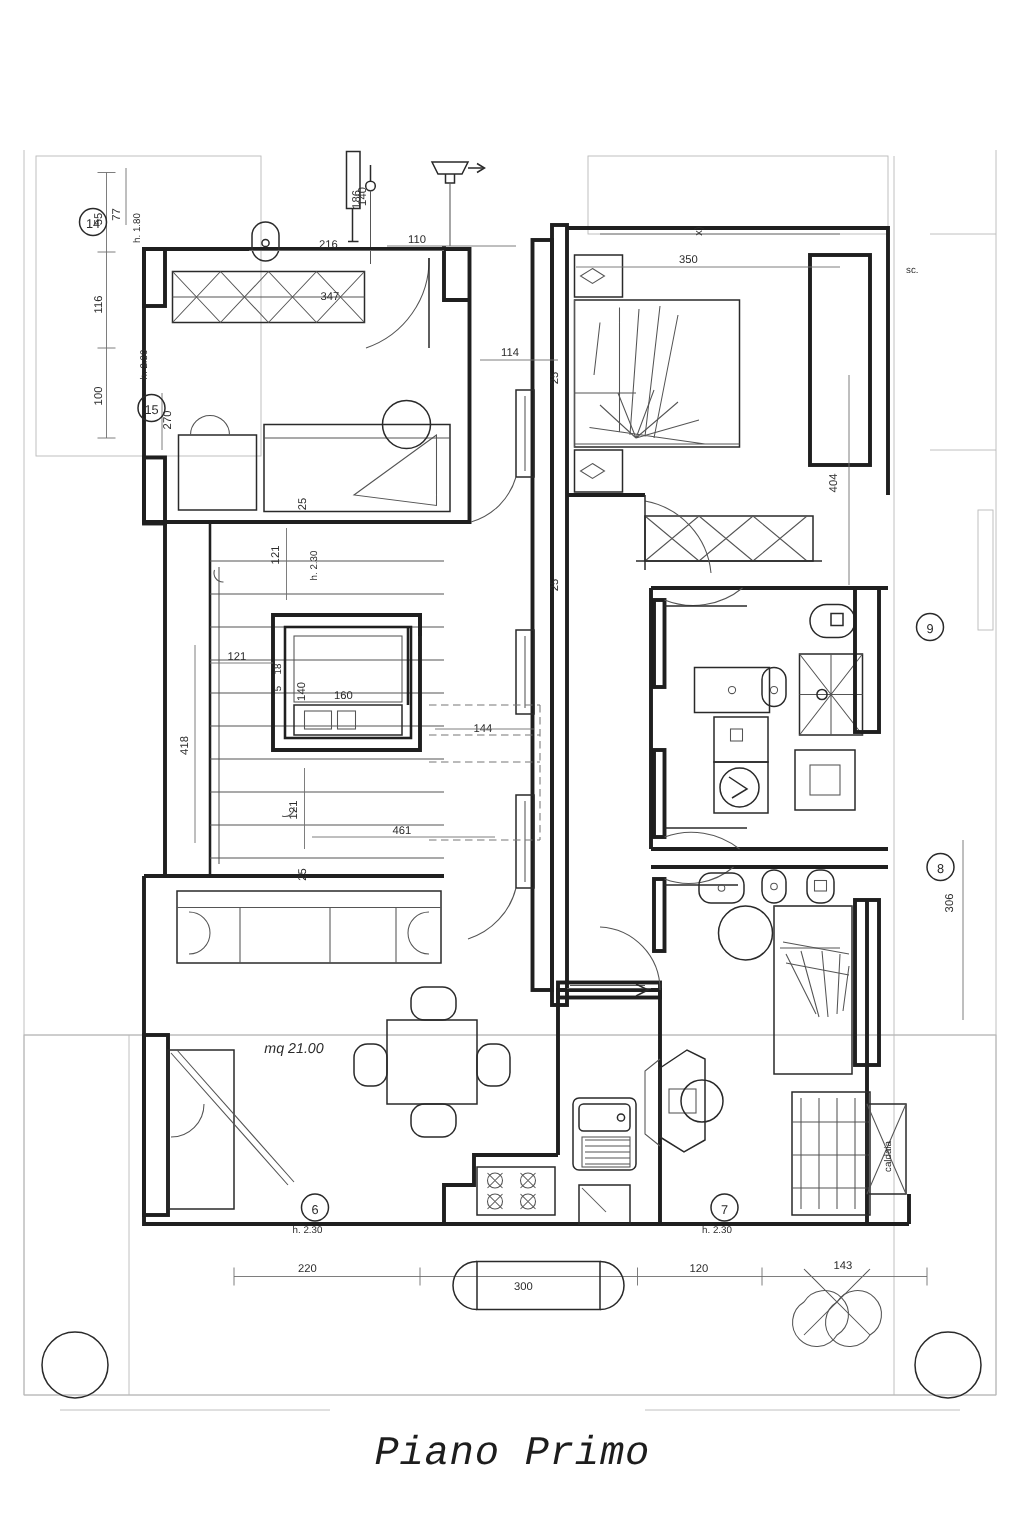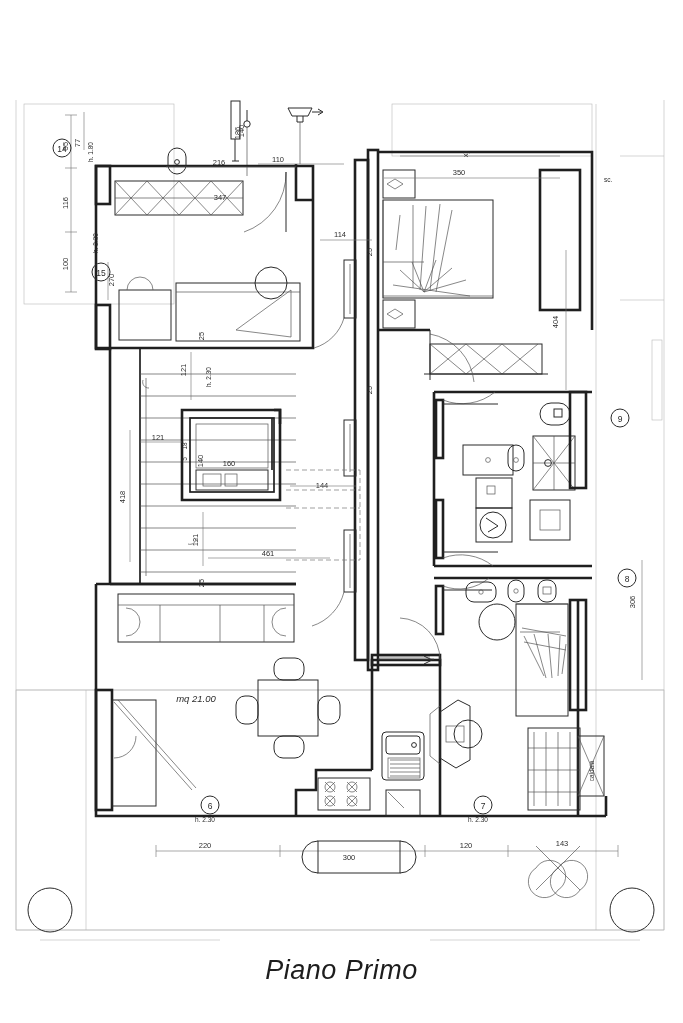--- a/index.html
+++ b/index.html
@@ -2,21 +2,21 @@
 <html><head>
 <meta charset="utf-8">
 <style>
   html,body{margin:0;padding:0;background:#ffffff;}
   body{width:683px;height:1023px;overflow:hidden;
        font-family:"Liberation Sans","DejaVu Sans",sans-serif;color:#1b1b1b;}
   #sheet{position:relative;width:683px;height:1023px;background:#fff;}
   svg{display:block;}
   .cap{position:absolute;left:0;top:955px;width:683px;text-align:center;
        font-style:italic;font-size:27px;letter-spacing:.5px;color:#1d1d1d;
-       font-family:Liberation Sans, sans-serif;}
+       font-family:Liberation Mono, monospace;}
 </style>
 </head>
 <body>
 
 <div id="sheet">
 
 <svg width="683" height="1023" viewBox="0 0 683 1023">
   <defs>
     <style>
       .w  { fill:none; stroke:#1f1f1f; stroke-width:2.6; }

